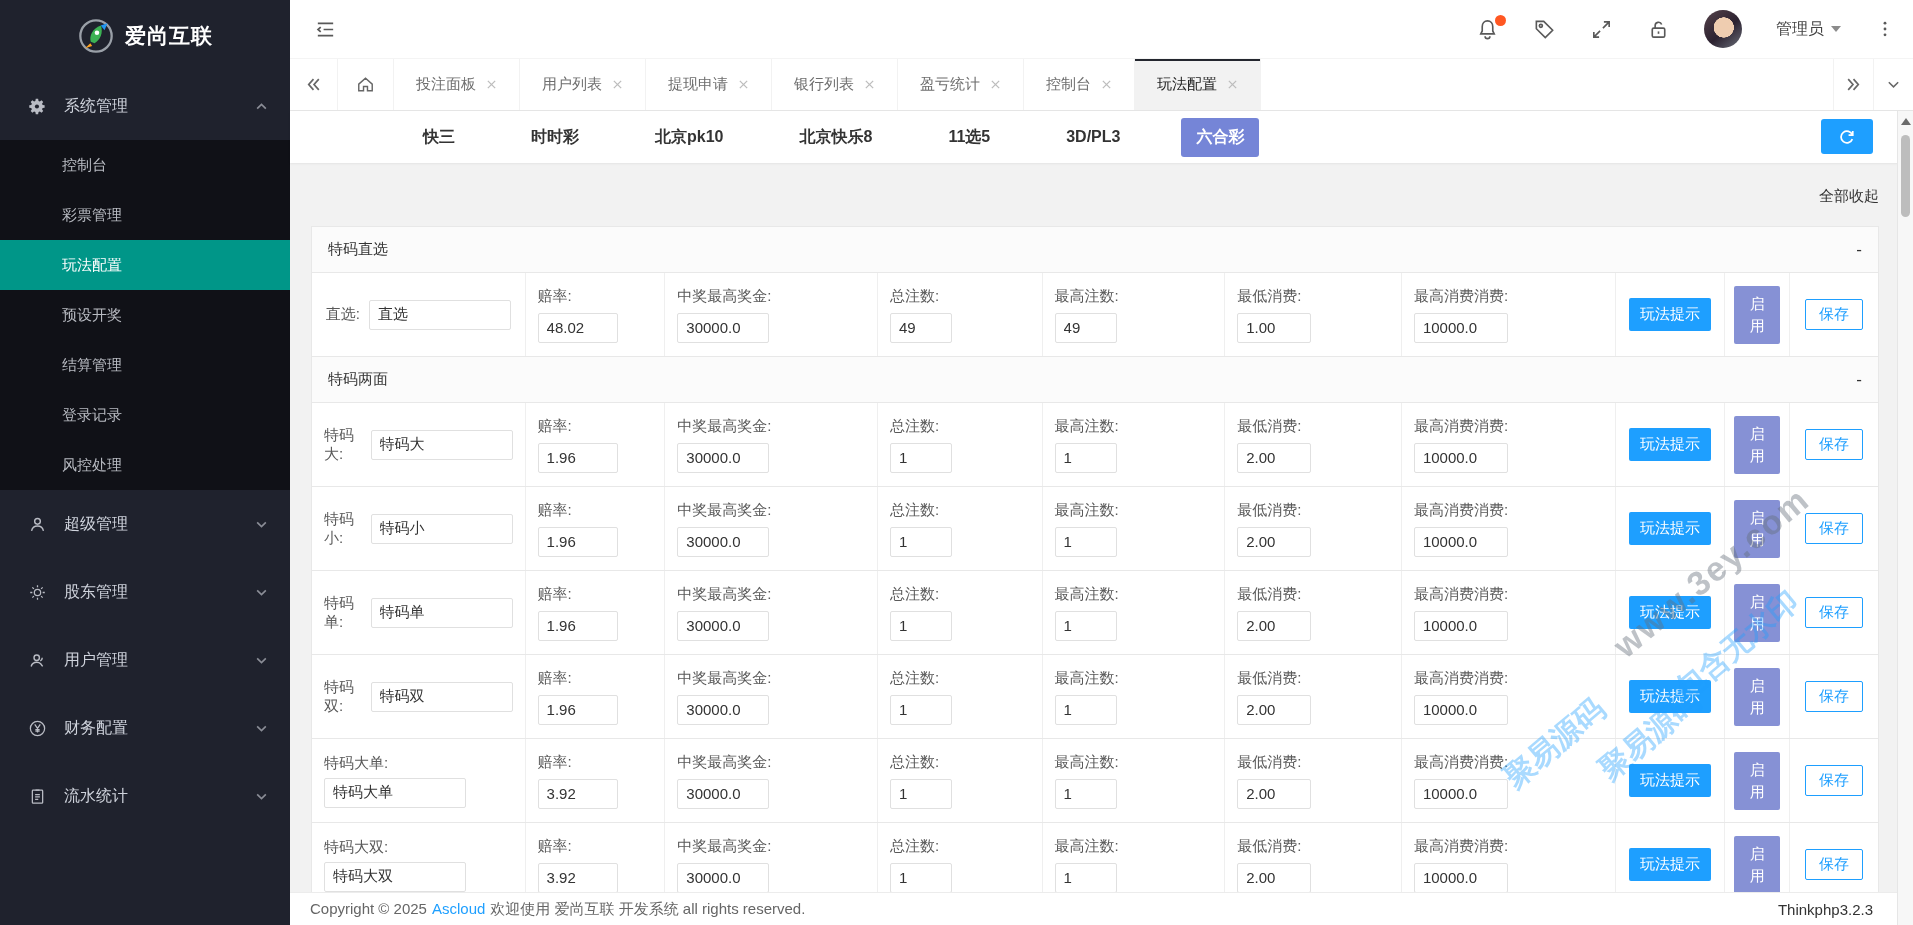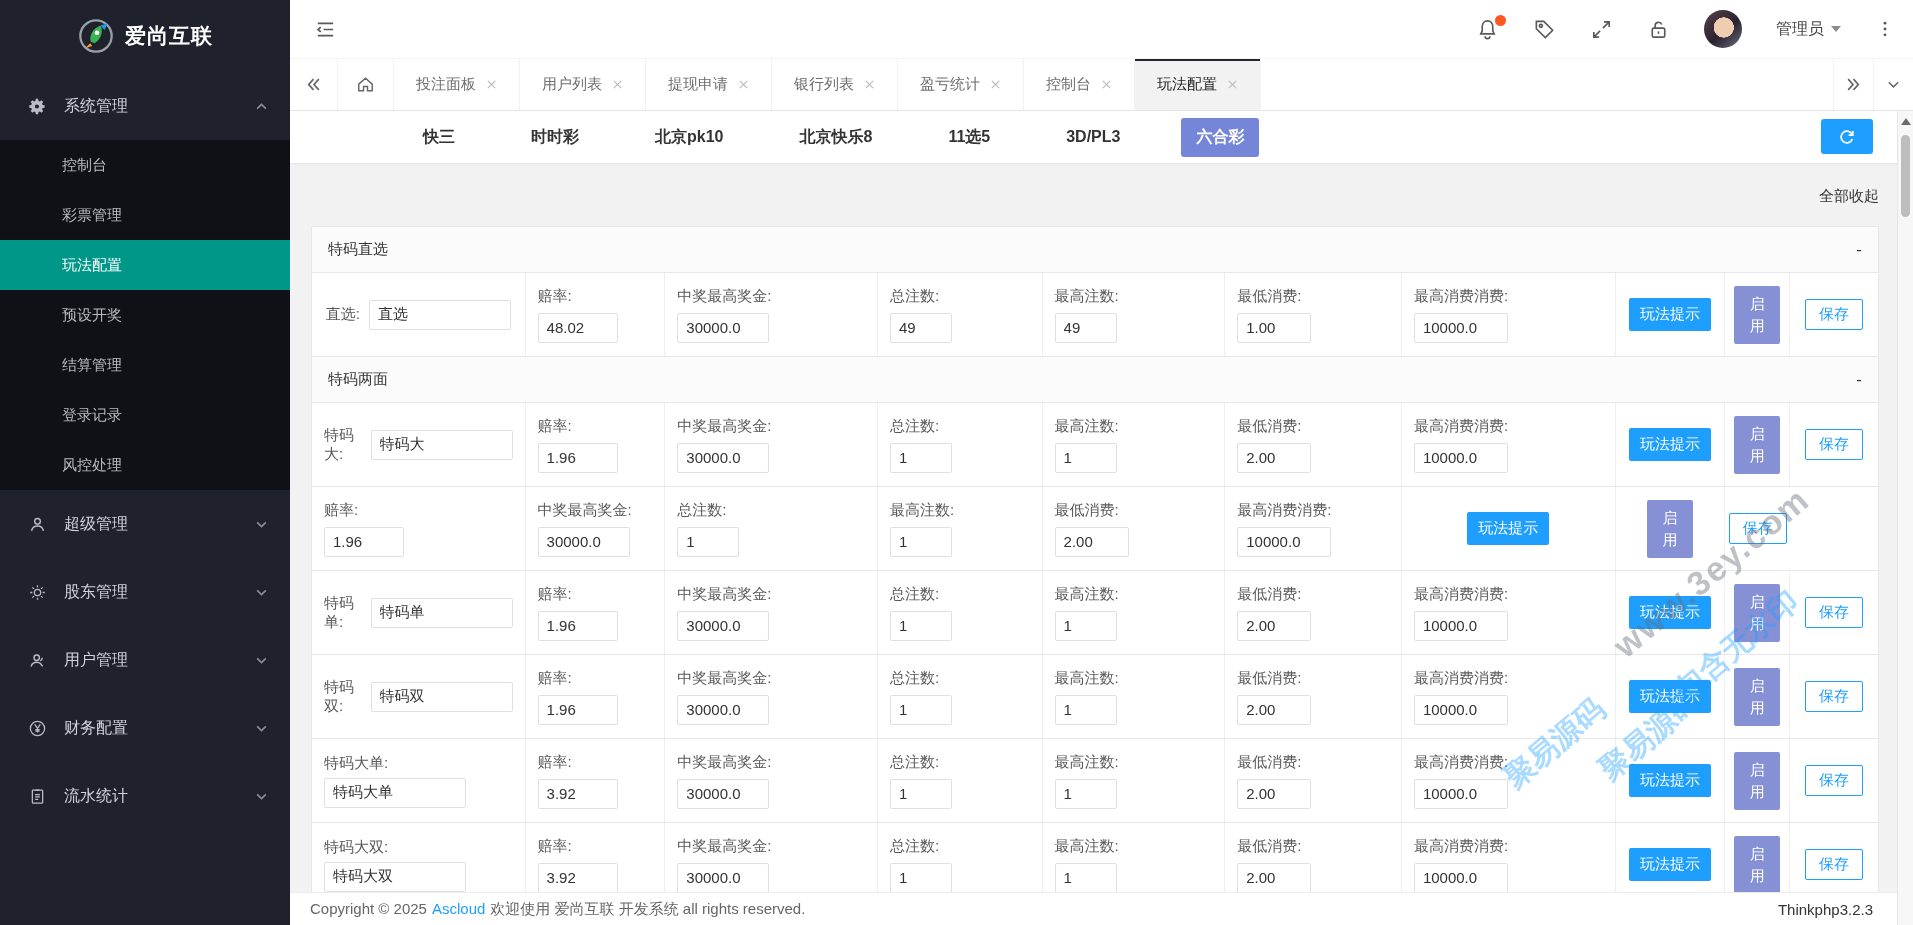--- a/index.html
+++ b/index.html
@@ -445,20 +445,24 @@
                 <button class="btn-tip">玩法提示</button>
               </div>
               <div class="cell btn-cell">
                 <button class="btn-enable">启用</button>
               </div>
               <div class="cell btn-cell">
                 <button class="btn-save">保存</button>
               </div>
             </div>
             <div class="row">
+              <div class="cell name">
+                <span>特码小:</span>
+                <input class="val-input name-input" value="特码小" style="">
+              </div>
               <div class="cell f2">
                 <span>赔率:</span>
                 <input class="val-input" value="1.96" style="">
               </div>
               <div class="cell f3">
                 <span>中奖最高奖金:</span>
                 <input class="val-input" value="30000.0" style="">
               </div>
               <div class="cell f4">
                 <span>总注数:</span>

